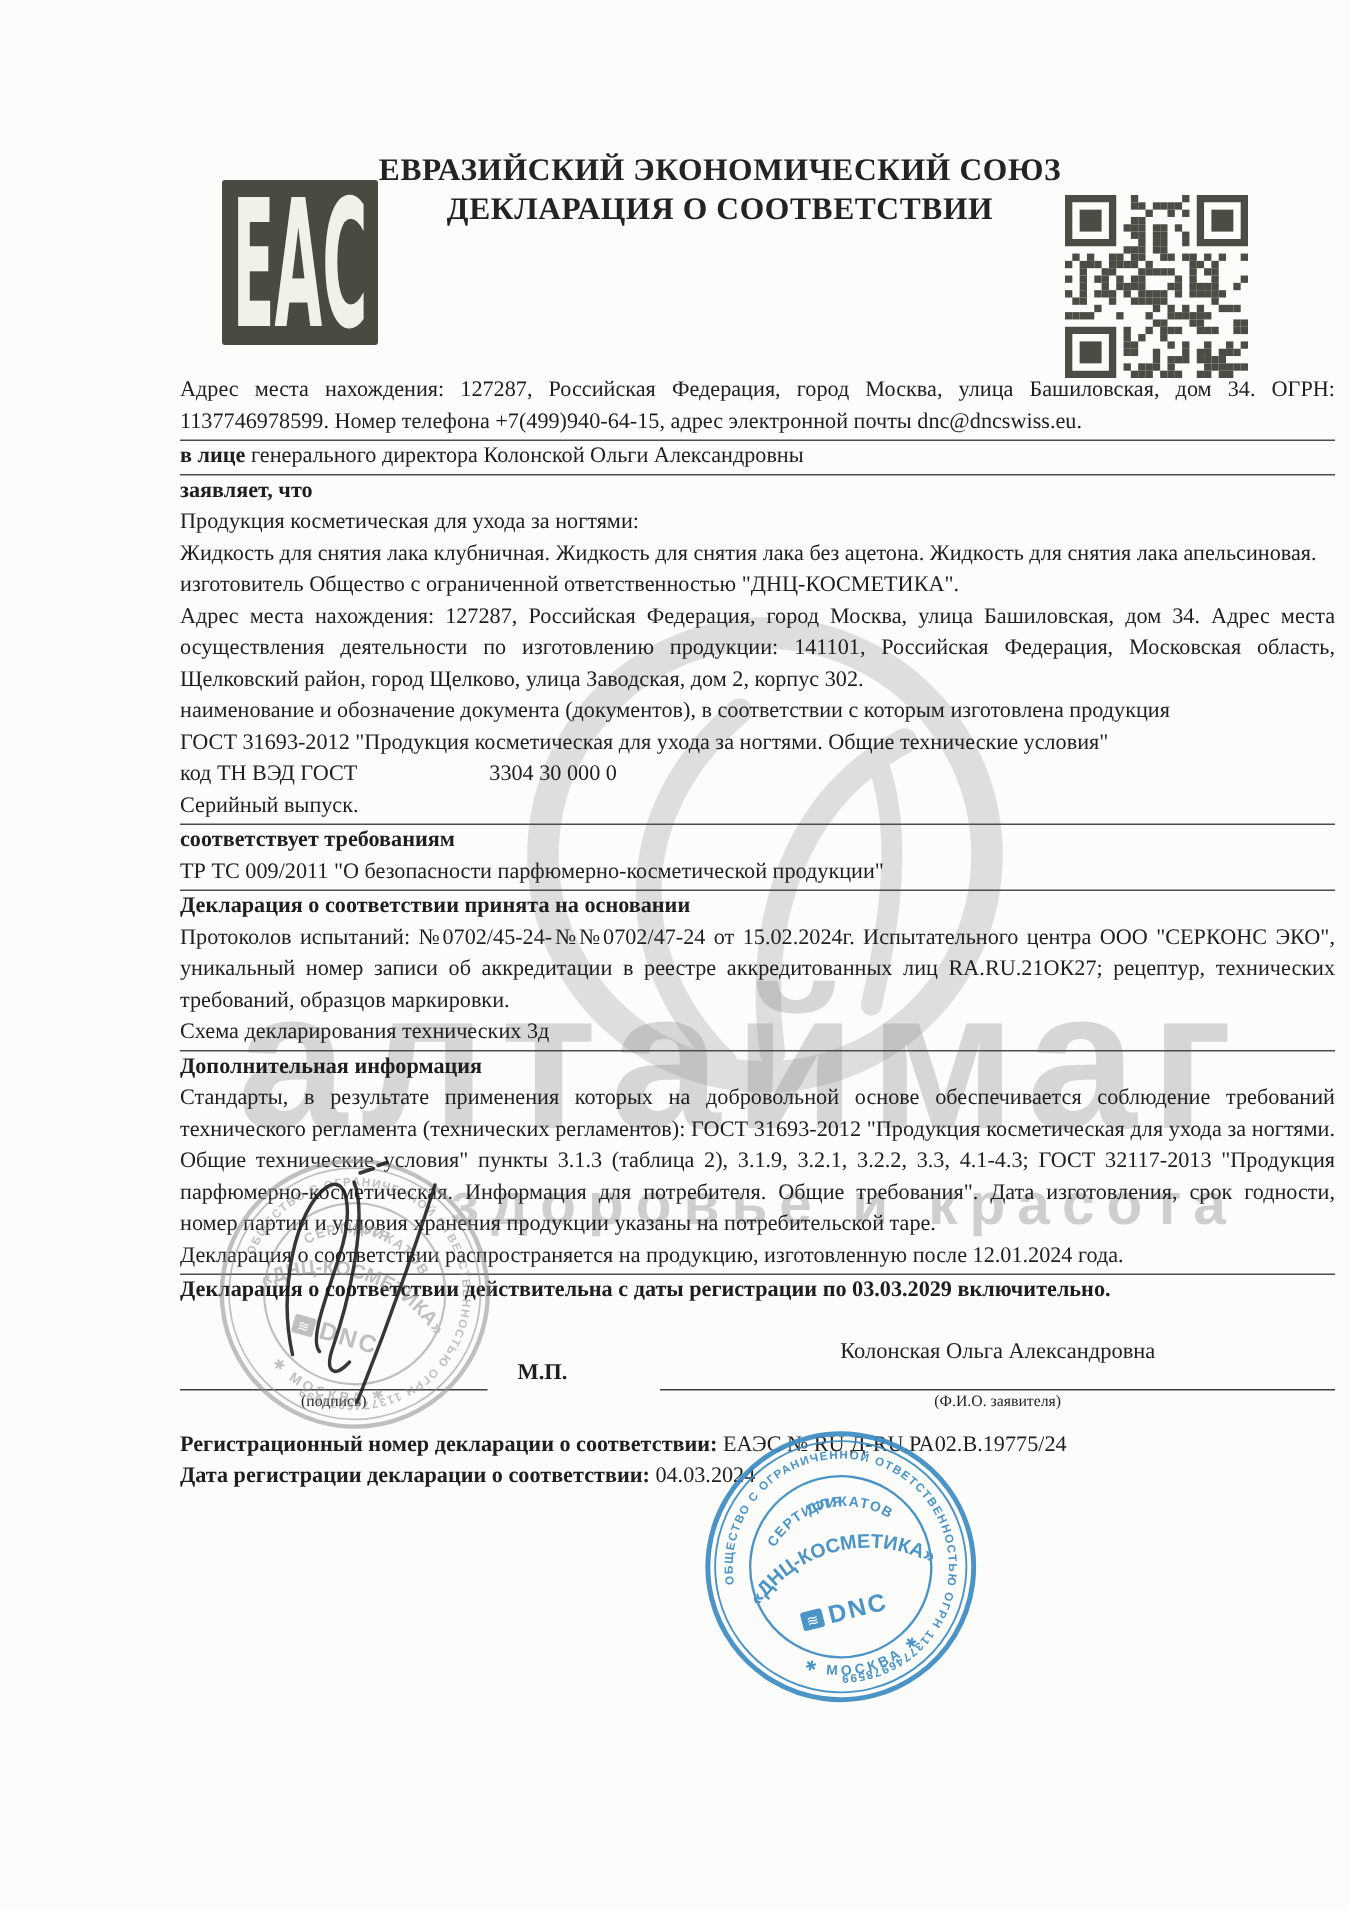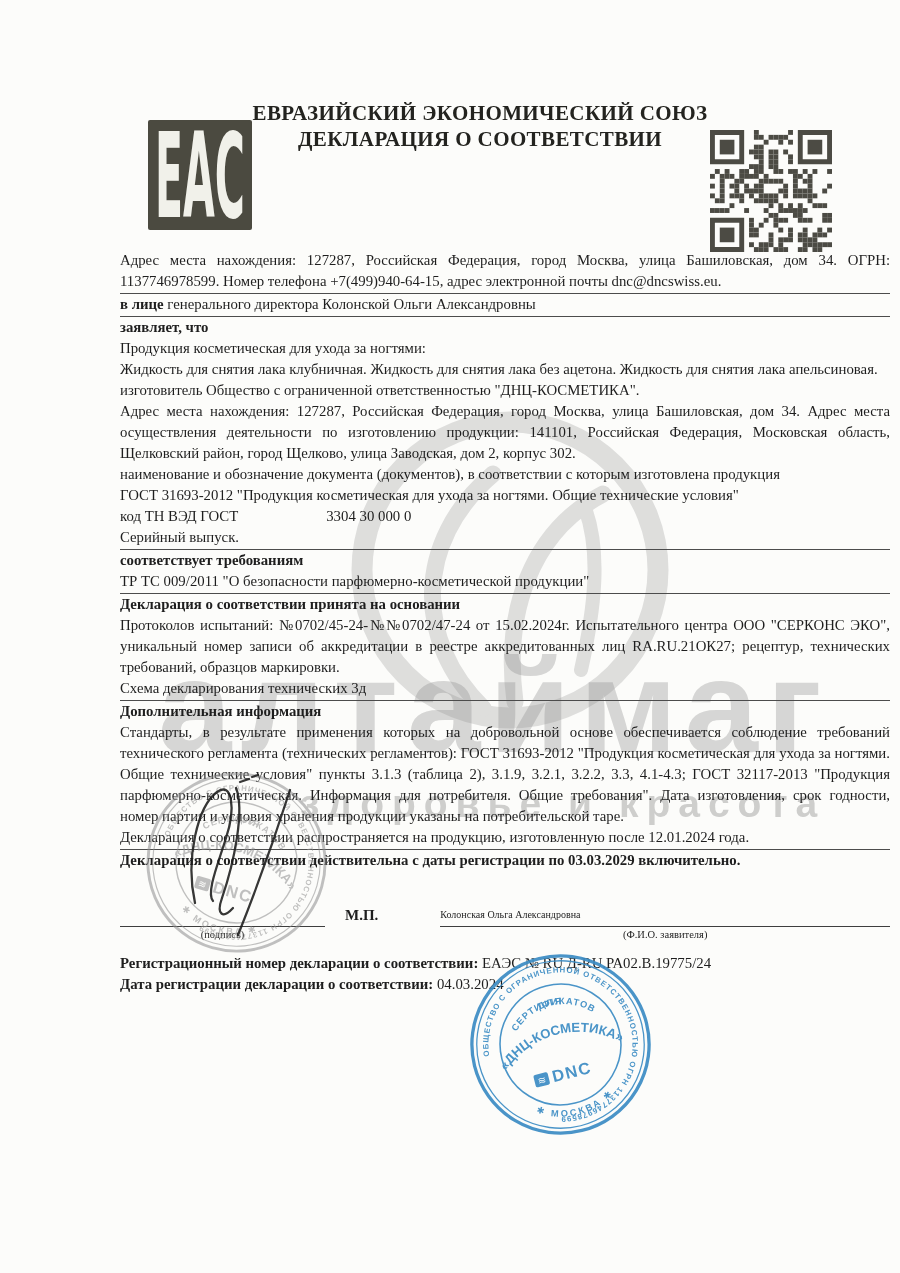--- a/index.html
+++ b/index.html
@@ -28,21 +28,21 @@
   .tnved{display:flex;}
   .tnved .code{margin-left:88px;}
   .gap-top{margin-top:9px;}
   
   .sigrow{display:flex;align-items:flex-end;margin-top:6px;height:64px;}
   .sigl{width:205px;}
   .sigl .sline{height:30px;border-bottom:1.3px solid #3e3e3e;}
   .cap{font-size:10.5px;text-align:center;line-height:13px;padding-top:1px;}
   .mp{font-weight:bold;font-size:15px;margin-left:20px;margin-bottom:15px;}
   .sigr{flex:1;margin-left:62px;}
-  .sigr .fio{text-align:left;font-size:10px;border-bottom:1.3px solid #3e3e3e;padding-bottom:1px;}
+  .sigr .fio{text-align:center;font-size:15px;border-bottom:1.3px solid #3e3e3e;padding-bottom:14px;}
   .reg{margin-top:12px !important;}
   
   .wm-logo{position:absolute;left:345px;top:402px;z-index:1;opacity:.30;}
   .wm-big{
     position:absolute;left:158px;top:648px;width:760px;z-index:1;
     font-family:"Liberation Sans","DejaVu Sans",sans-serif;font-weight:bold;
     font-size:132px;line-height:118px;letter-spacing:9px;color:#8f8f8f;opacity:.34;
     white-space:nowrap;
   }
   .wm-small{

